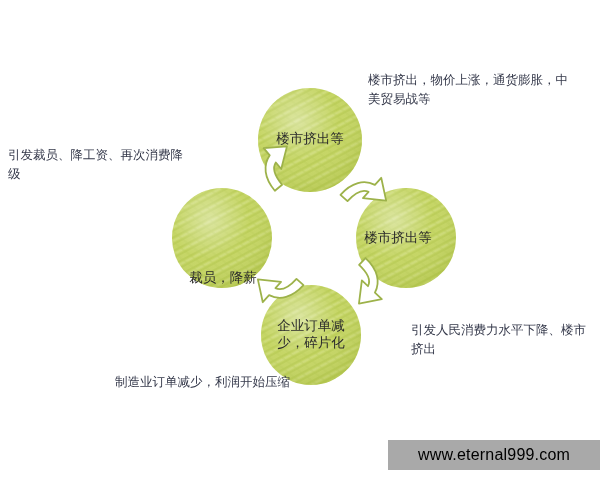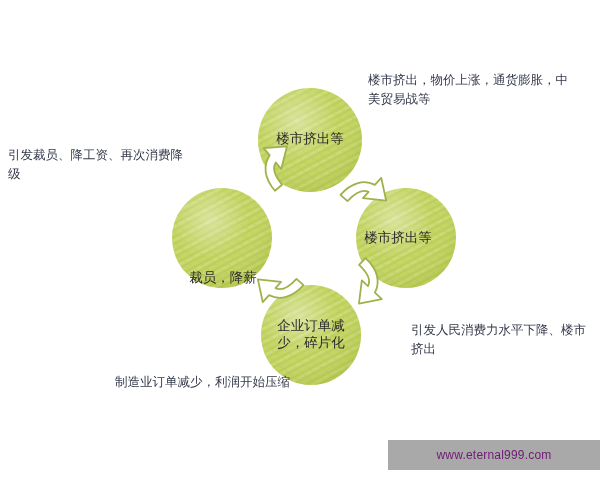--- a/index.html
+++ b/index.html
@@ -35,22 +35,22 @@
   }
 
   
   .watermark {
     position: absolute;
     left: 388px;
     top: 440px;
     width: 212px;
     height: 30px;
     background: #a9a9a9;
-    color: #701a75;
-    font-size: 12px;
+    color: #000000;
+    font-size: 16px;
     display: flex;
     align-items: center;
     justify-content: center;
     letter-spacing: 0.2px;
     white-space: nowrap;
   }
 
   
   .diagram {
     position: absolute;

